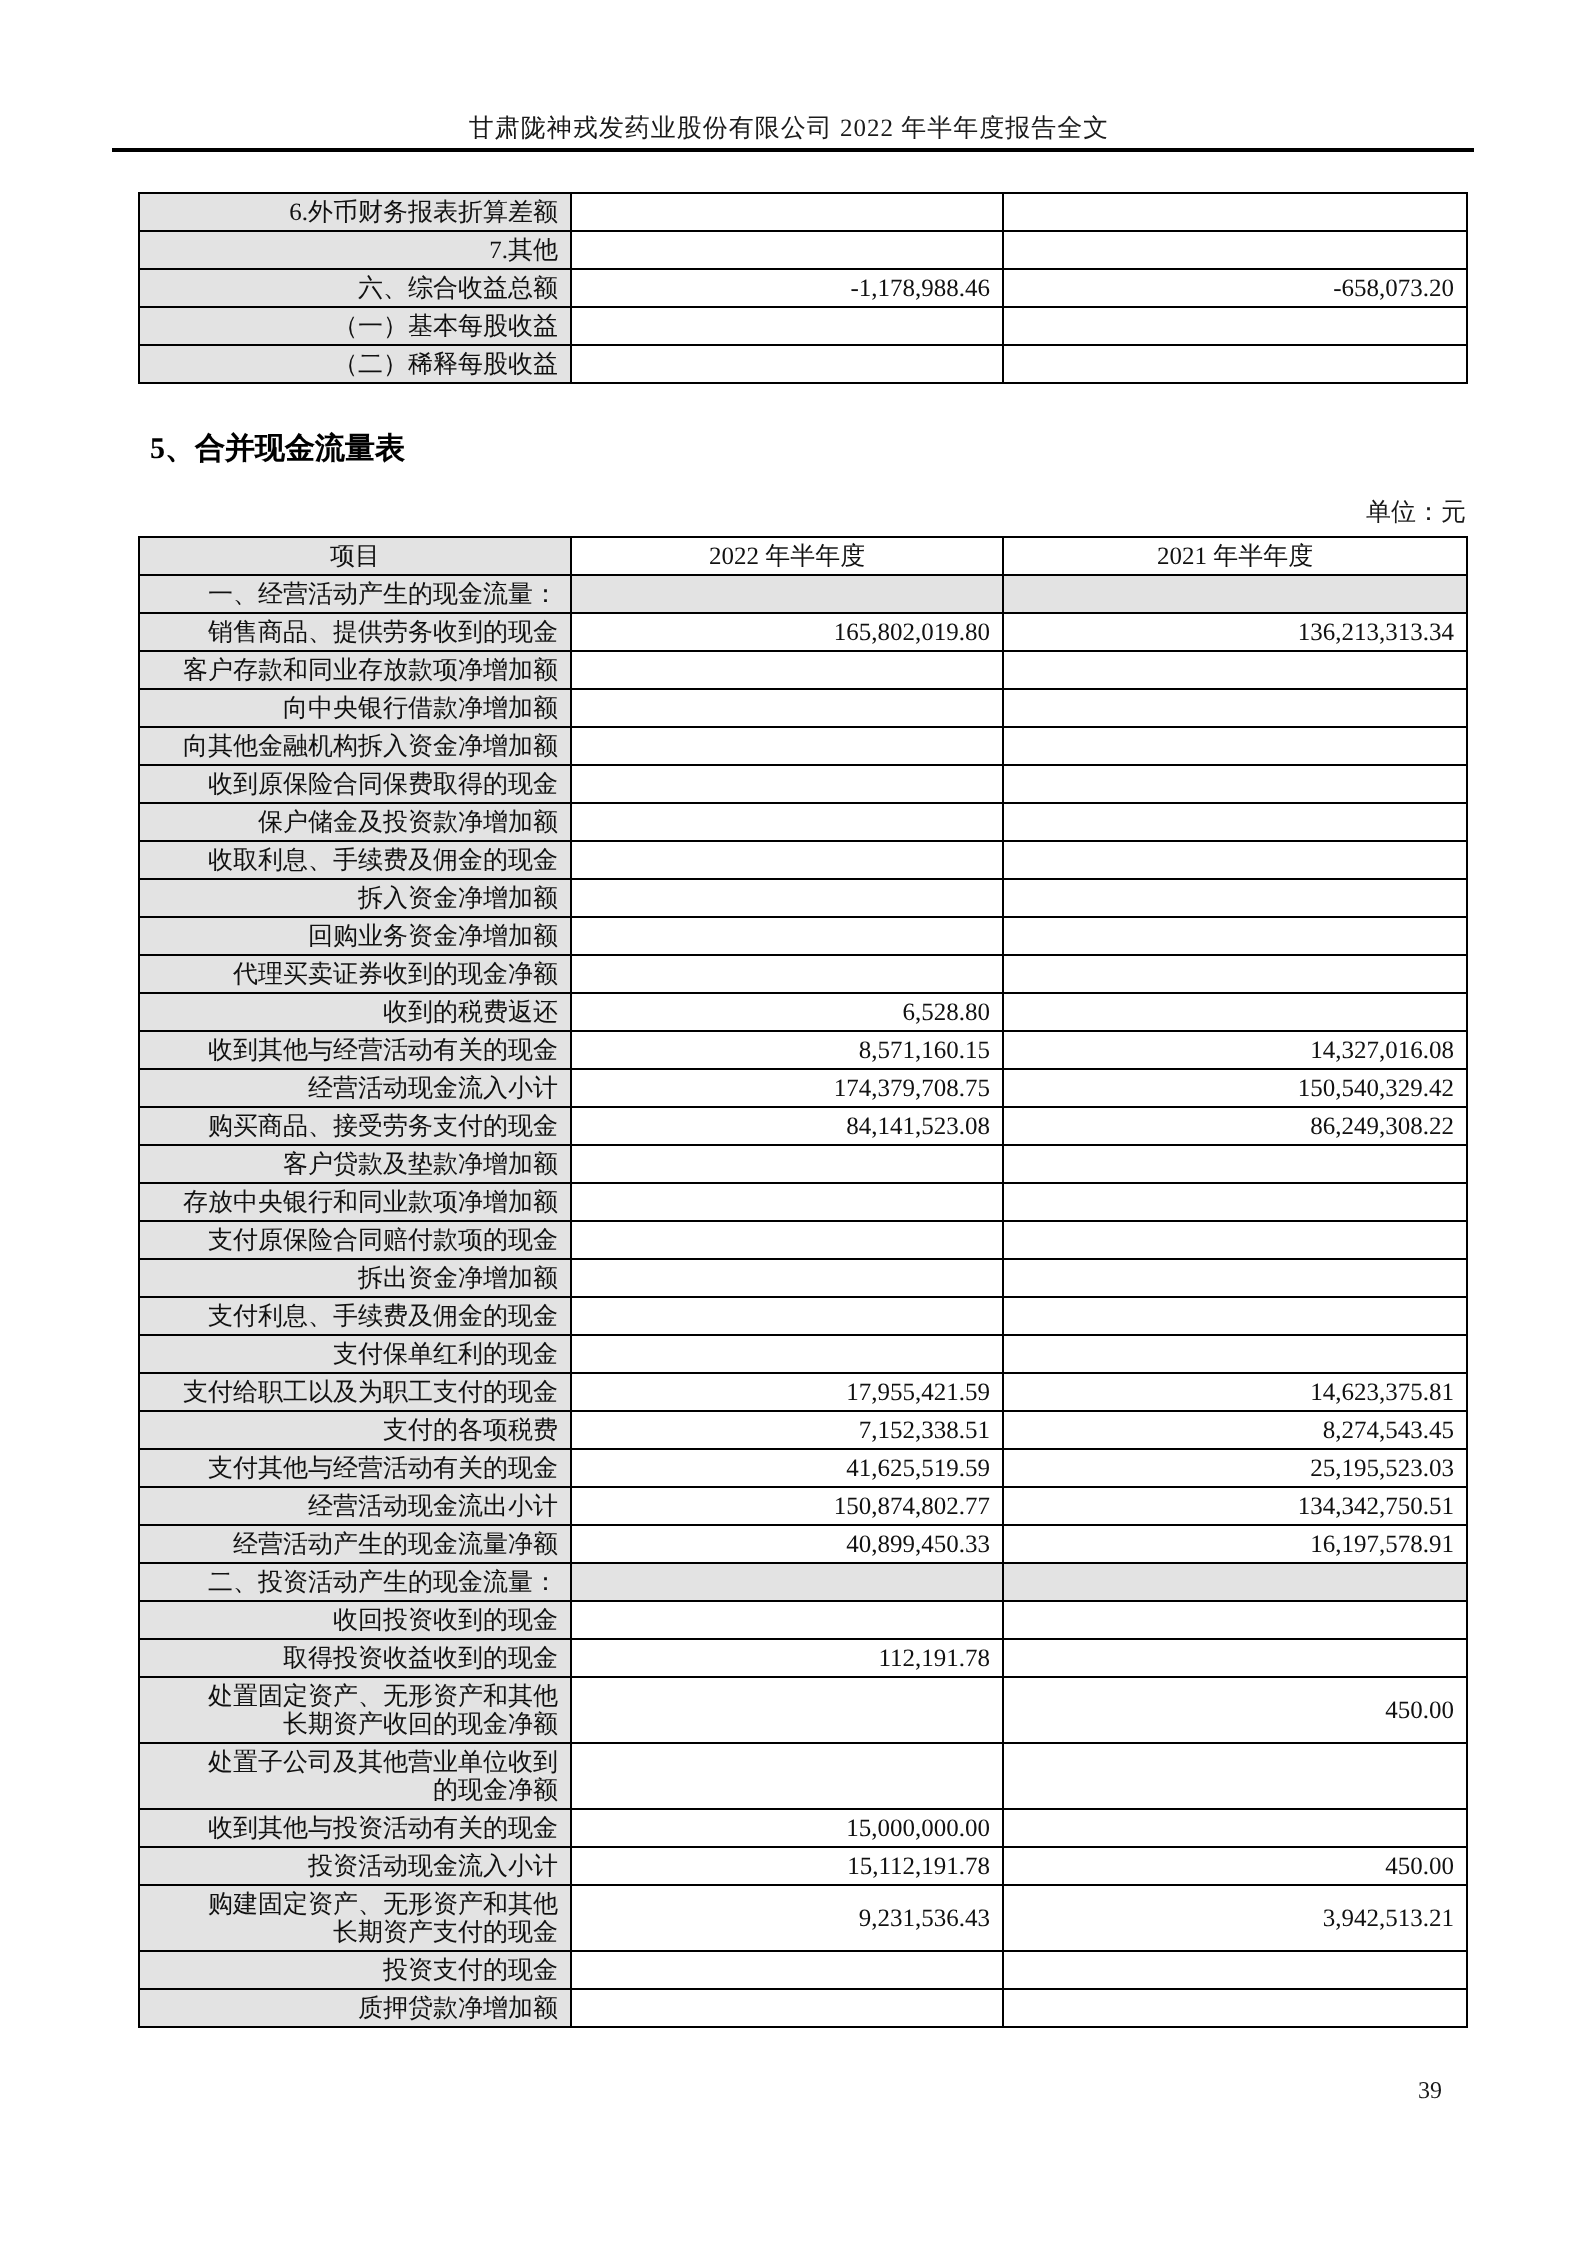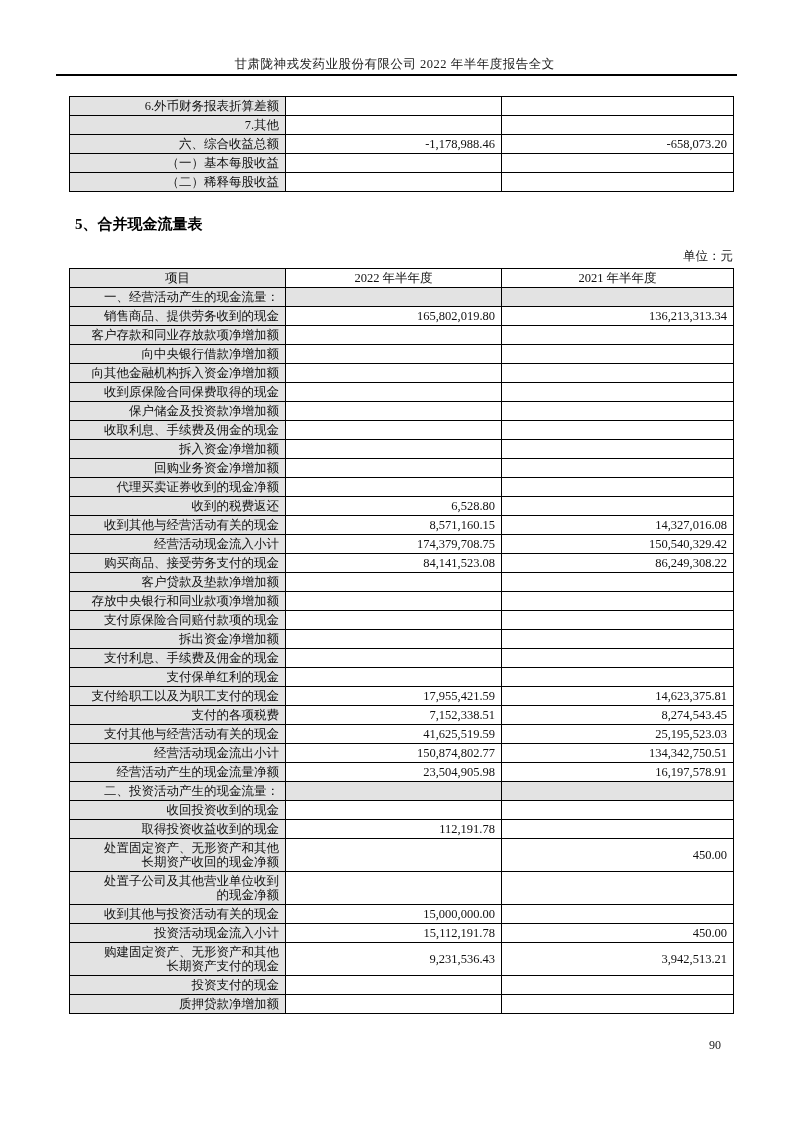--- a/index.html
+++ b/index.html
@@ -265,21 +265,21 @@
             <td class="val">41,625,519.59</td>
             <td class="val">25,195,523.03</td>
           </tr>
           <tr class="r-flush">
             <td class="label">经营活动现金流出小计</td>
             <td class="val">150,874,802.77</td>
             <td class="val">134,342,750.51</td>
           </tr>
           <tr class="r-flush">
             <td class="label">经营活动产生的现金流量净额</td>
-            <td class="val">23,504,905.98</td>
+            <td class="val">40,899,450.33</td>
             <td class="val">16,197,578.91</td>
           </tr>
           <tr class="r-section">
             <td class="label">二、投资活动产生的现金流量：</td>
             <td class="val"></td>
             <td class="val"></td>
           </tr>
           <tr class="r-item">
             <td class="label">收回投资收到的现金</td>
             <td class="val"></td>
@@ -322,15 +322,15 @@
           </tr>
           <tr class="r-item">
             <td class="label">质押贷款净增加额</td>
             <td class="val"></td>
             <td class="val"></td>
           </tr>
         </tbody>
     </table>
   </div>
 
-  <div class="page-number">90</div>
+  <div class="page-number">39</div>
 
 </div>
 
 </body></html>

